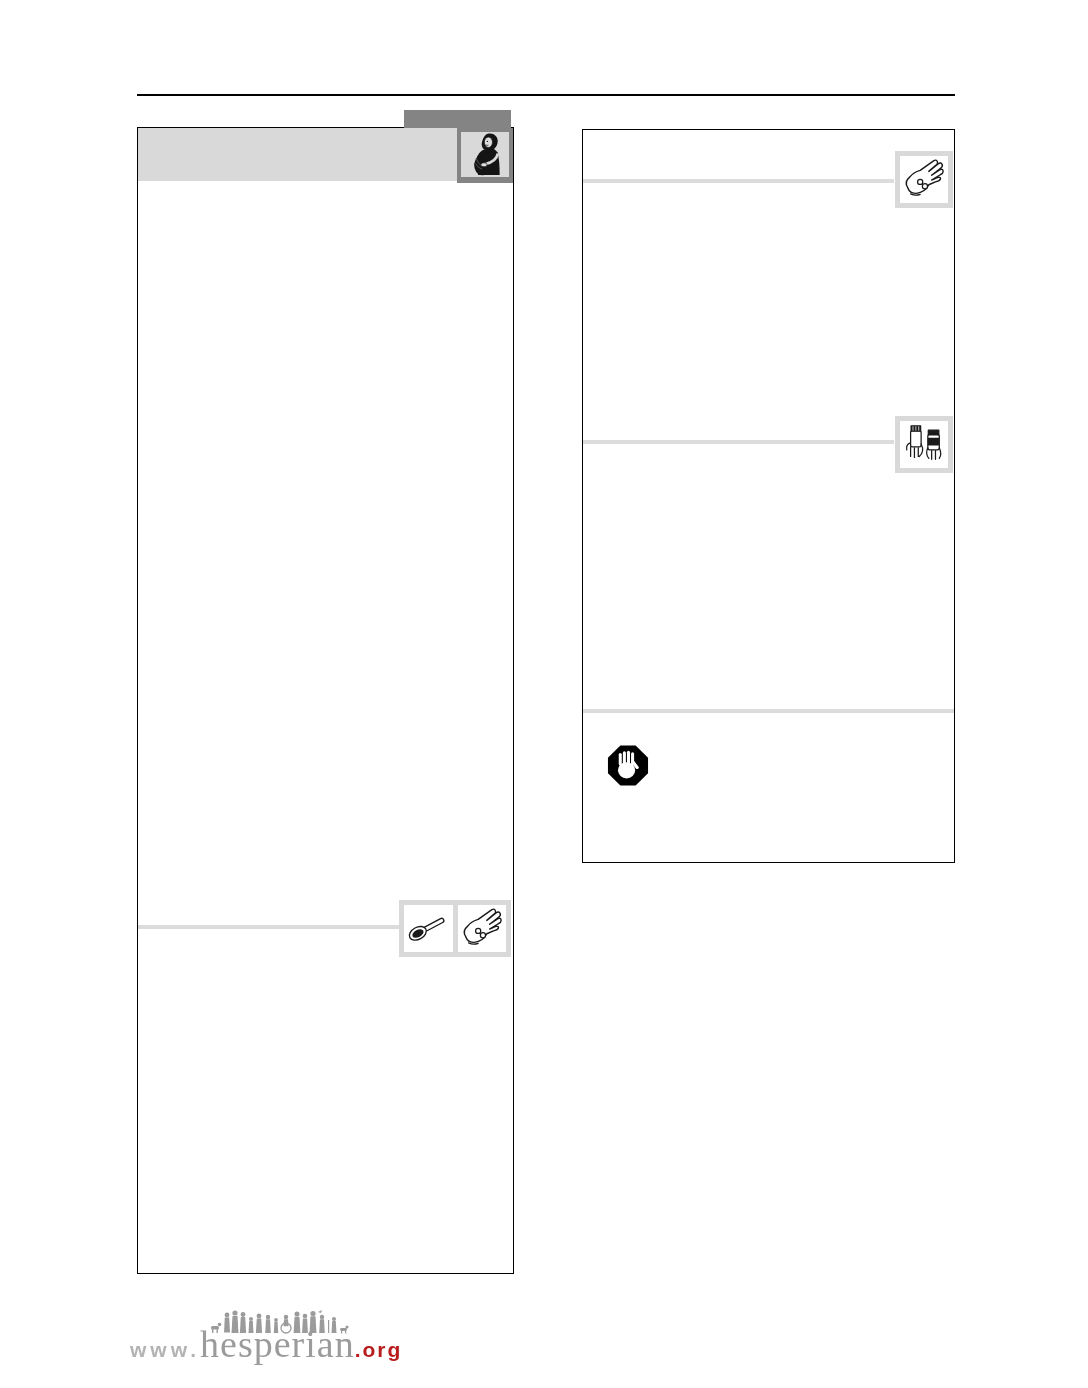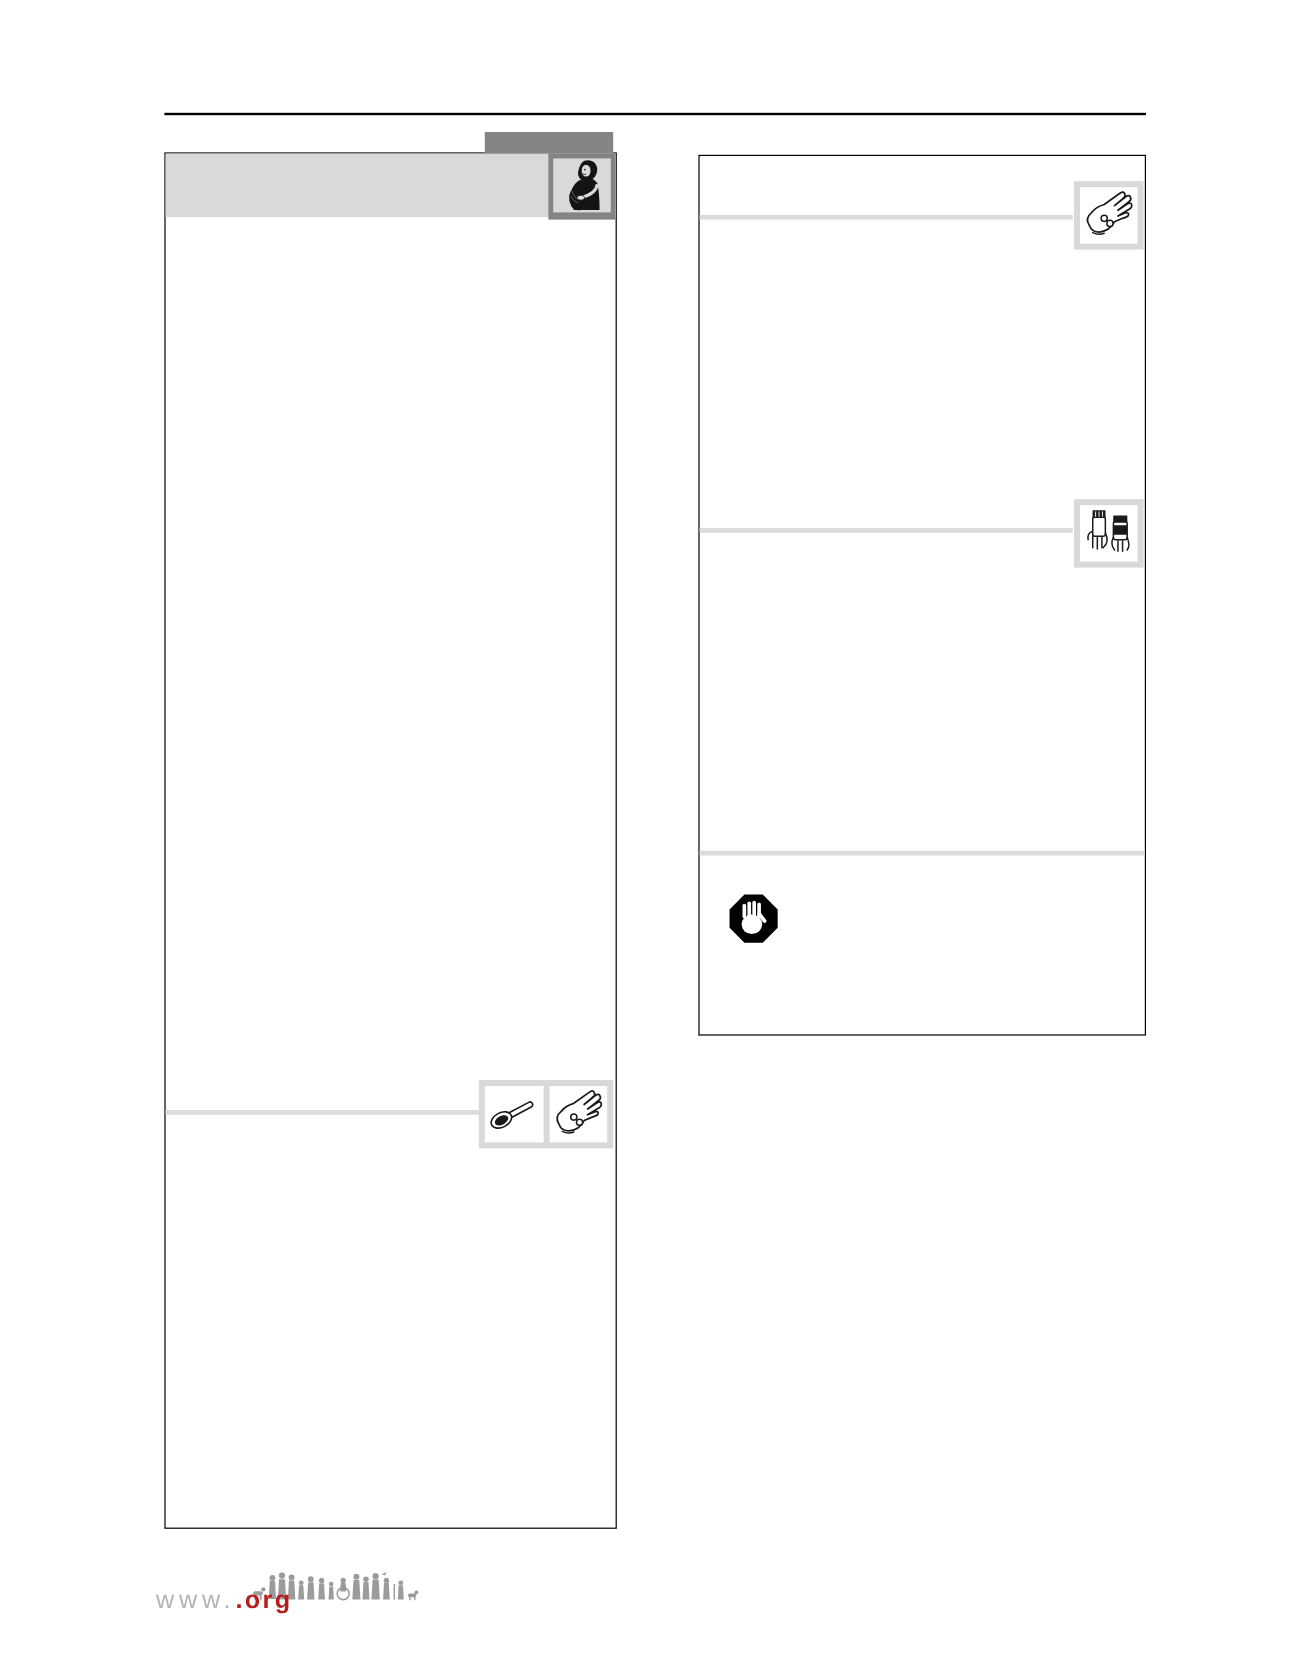--- a/index.html
+++ b/index.html
@@ -34,21 +34,21 @@
             border:5px solid #d9d9d9;box-sizing:border-box;display:flex;
             align-items:center;justify-content:center;}
   .r-box1{top:21px;}
   .r-box2{top:286px;}
   .stop-wrap{position:absolute;left:24px;top:614px;width:42px;height:43px;}
 
   
   .logo{position:absolute;left:130px;top:1296px;width:290px;height:84px;}
   .logo-figures{position:absolute;left:80px;top:12px;width:140px;height:28px;}
   .logo-text{position:absolute;left:0;top:26px;display:flex;align-items:baseline;white-space:nowrap;}
-  .logo-www{font-family:"Liberation Sans",sans-serif;font-weight:normal;font-size:21px;
+  .logo-www{font-family:"Liberation Sans",sans-serif;font-weight:bold;font-size:21px;
             letter-spacing:4px;color:#b3b3b3;}
   .logo-word{font-family:"Liberation Serif",serif;font-size:38px;color:#9b9b9b;letter-spacing:1px;}
   .logo-org{font-family:"Liberation Sans",sans-serif;font-weight:bold;font-size:21px;
             letter-spacing:2px;color:#b91c1c;}
 
   svg{display:block;}
 </style>
 </head>
 <body>
 
@@ -189,17 +189,18 @@
             <rect x="130" y="20" width="7" height="3" rx="1.4"></rect>
               <circle cx="137" cy="19" r="1.6"></circle>
             <rect x="131" y="22.5" width="1.2" height="3"></rect>
               <rect x="135" y="22.5" width="1.2" height="3"></rect>
           </g>
         </g>
       </svg>
     </div>
     <div class="logo-text">
       <span class="logo-www">www.</span>
+        <span class="logo-word">hesperian</span>
         <span class="logo-org">.org</span>
     </div>
   </footer>
 
 </div>
 
 </body></html>

